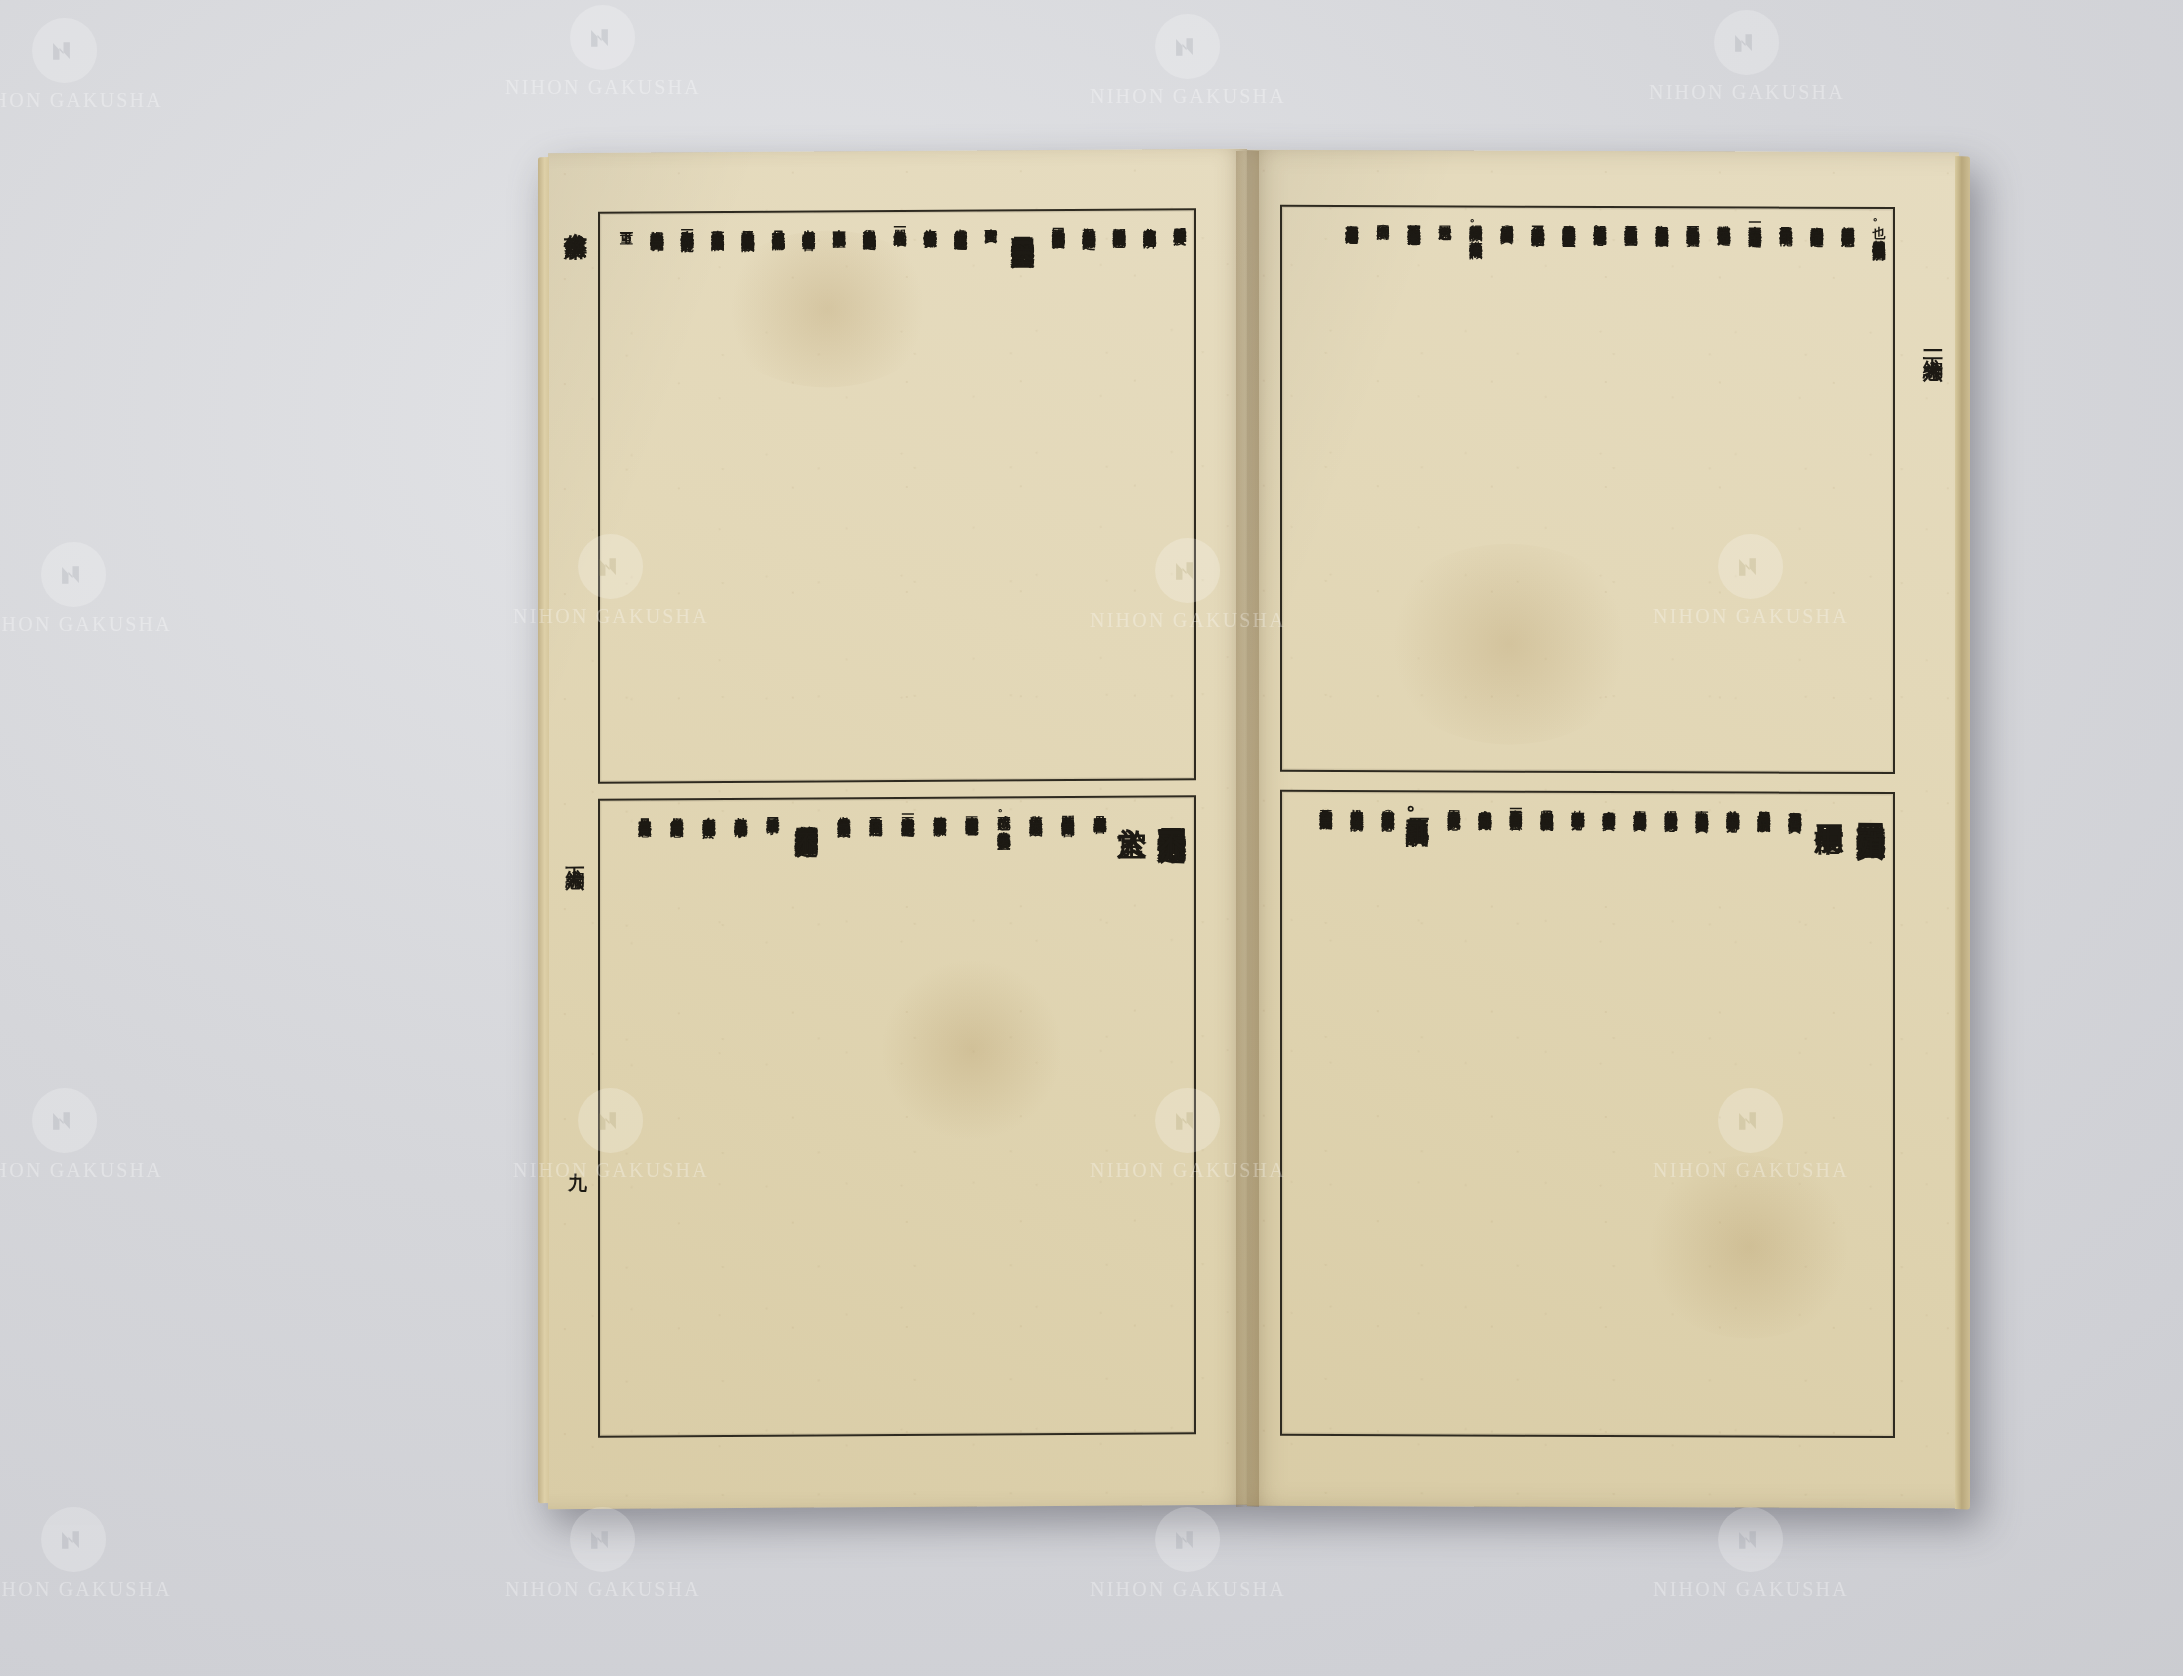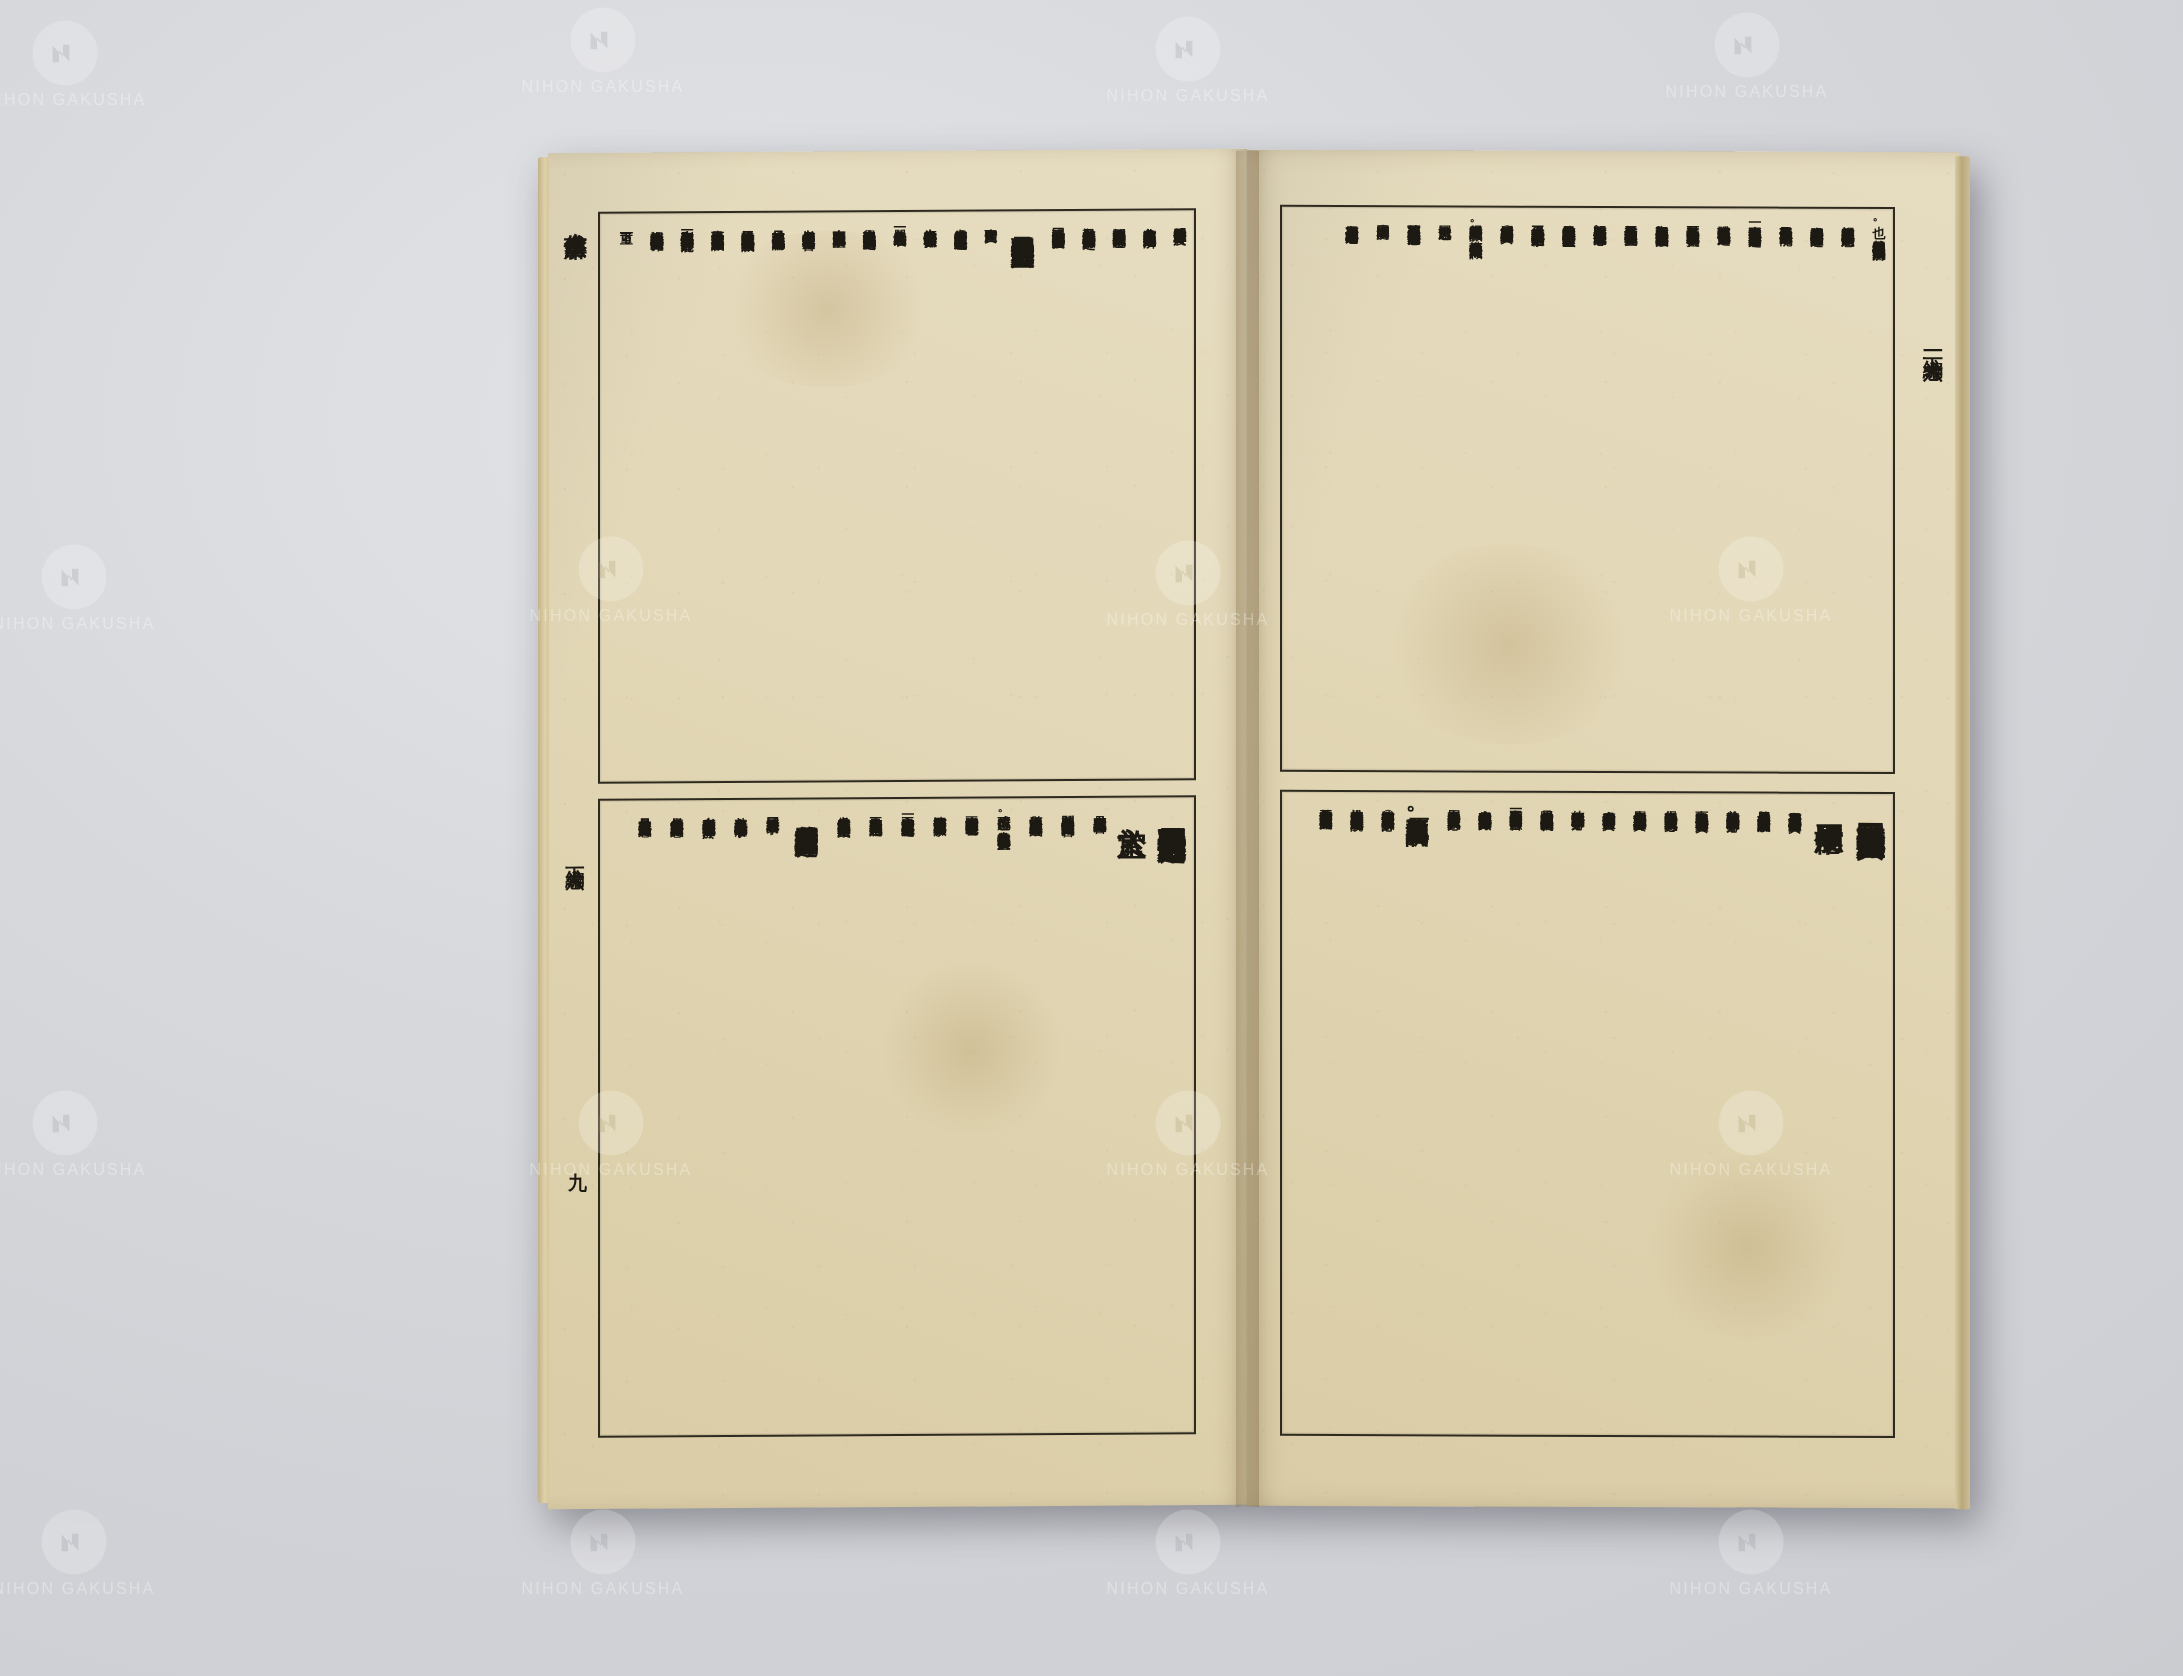--- a/index.html
+++ b/index.html
@@ -42,24 +42,24 @@
     height: 65px;
     border-radius: 50%;
     background: rgba(255,255,255,0.55);
     display: flex;
     align-items: center;
     justify-content: center;
     margin: 0 auto 6.1px auto;
   }
   .wm .mark svg { display:block; }
   .wm .txt {
-    font-size: 16px;
+    font-size: 20px;
     letter-spacing: 2.2px;
     color: rgba(255,255,255,0.85);
-    font-family: Liberation Sans, sans-serif;
+    font-family: Liberation Serif, serif;
     white-space: nowrap;
     text-align: right;
   }
   .wm.dark .txt { color: rgba(255,255,255,0.8); }
 
   
   .book {
     position: absolute;
     left: 548px;
     top: 151px;

